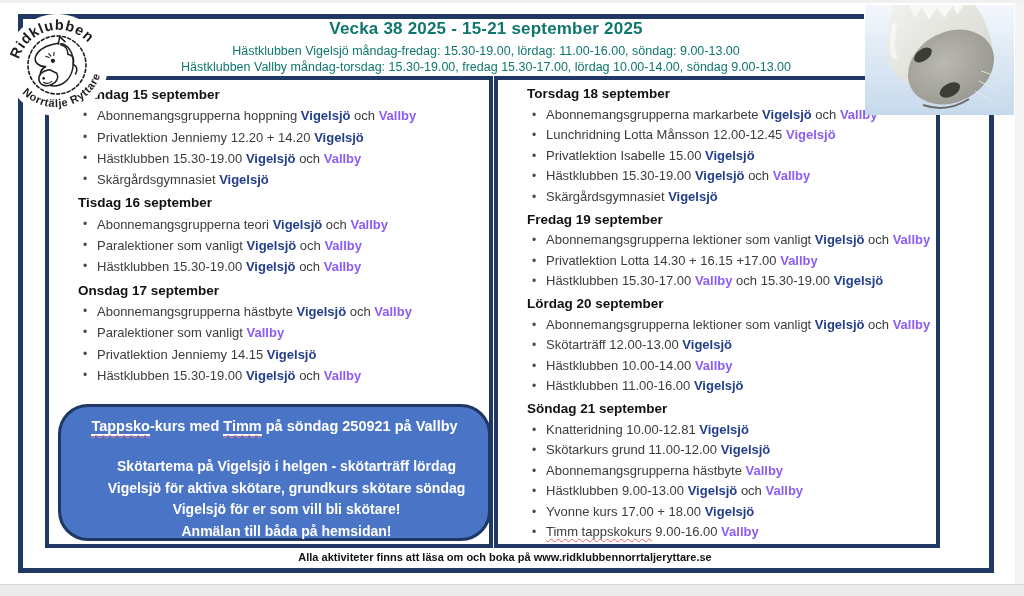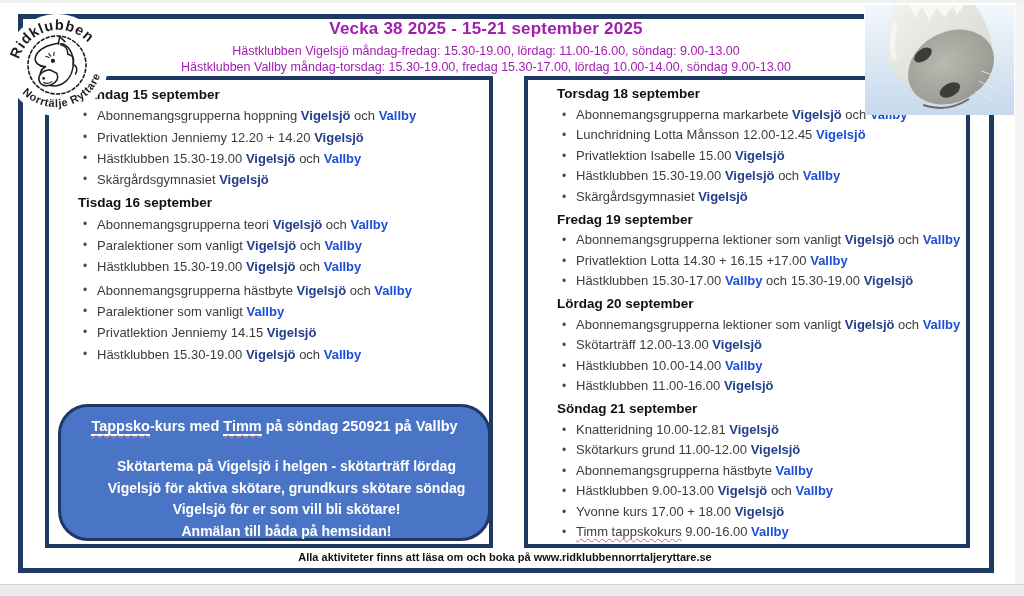--- a/index.html
+++ b/index.html
@@ -11,37 +11,37 @@
   #poster{position:absolute;left:0;top:0;width:1024px;height:596px;background:#fff;}
 
   
   .frame{position:absolute;background:#1f3864;}
   #frame-top{left:18px;top:14px;width:846px;height:5px;}
   #frame-left{left:18px;top:14px;width:5px;height:559px;}
   #frame-bottom{left:18px;top:568px;width:976px;height:5px;}
   #frame-right{left:989px;top:14px;width:5px;height:559px;}
 
   
-  #header{position:absolute;left:112px;top:19px;width:748px;text-align:center;color:#a21caf;}
+  #header{position:absolute;left:112px;top:19px;width:748px;text-align:center;color:#0f766e;}
   #header .title{font-size:17px;font-weight:bold;letter-spacing:.2px;margin-bottom:4px;}
   #header .sub{font-size:12.5px;font-weight:normal;line-height:16px;}
 
   
   .sched-box{position:absolute;top:76px;height:472px;border:4px solid #1f3864;box-sizing:border-box;background:#fff;}
   #left-box{left:45px;width:448px;}
-  #right-box{left:524px;width:446px;}
+  #right-box{left:494px;width:446px;}
   .days-host{padding:4px 4px 0 29px;}
   .col-left{--lh:21.3px;}
   .col-right{--lh:20.6px;}
   .day-section + .day-section{margin-top:2px;}
   .day-header{font-size:13.5px;font-weight:bold;color:#111;line-height:var(--lh);height:var(--lh);white-space:nowrap;}
   .event-row{display:flex;align-items:flex-start;line-height:var(--lh);height:var(--lh);font-size:13px;color:#3c3c3c;white-space:nowrap;margin-left:5px;}
   .bullet{width:14px;flex:0 0 14px;font-size:12px;color:#4a4a4a;}
   .seg-b{color:#233e8b;font-weight:bold;}
-  .seg-g{color:#1d4ed8;font-weight:bold;}
+  .seg-g{color:#8b5cf6;font-weight:bold;}
   .seg-m{text-decoration-line:underline;text-decoration-style:wavy;text-decoration-color:#e06060;text-decoration-thickness:1px;text-underline-offset:2px;}
 
   
   #announcement{
     position:absolute;left:58px;top:404px;width:433px;height:137px;box-sizing:border-box;
     background:#4a74c6;border:3px solid #1f3864;border-radius:30px;
     color:#fff;font-weight:bold;text-align:center;padding-top:11px;z-index:5;
   }
   #announcement .headline{font-size:14.5px;margin-bottom:22px;}
   #announcement .body-line{font-size:14px;line-height:21.5px;padding-left:24px;}
@@ -166,20 +166,21 @@
           <div class="event-row">
             <span class="bullet">•</span>
             <span><span class="">Paralektioner som vanligt </span><span class="seg-b">Vigelsjö</span><span class=""> och </span><span class="seg-g">Vallby</span></span>
           </div>
           <div class="event-row">
             <span class="bullet">•</span>
             <span><span class="">Hästklubben 15.30-19.00 </span><span class="seg-b">Vigelsjö</span><span class=""> och </span><span class="seg-g">Vallby</span></span>
           </div>
         </div>
         <div class="day-section">
+          <div class="day-header">Onsdag 17 september</div>
           <div class="event-row">
             <span class="bullet">•</span>
             <span><span class="">Abonnemangsgrupperna hästbyte </span><span class="seg-b">Vigelsjö</span><span class=""> och </span><span class="seg-g">Vallby</span></span>
           </div>
           <div class="event-row">
             <span class="bullet">•</span>
             <span><span class="">Paralektioner som vanligt </span><span class="seg-g">Vallby</span></span>
           </div>
           <div class="event-row">
             <span class="bullet">•</span>

